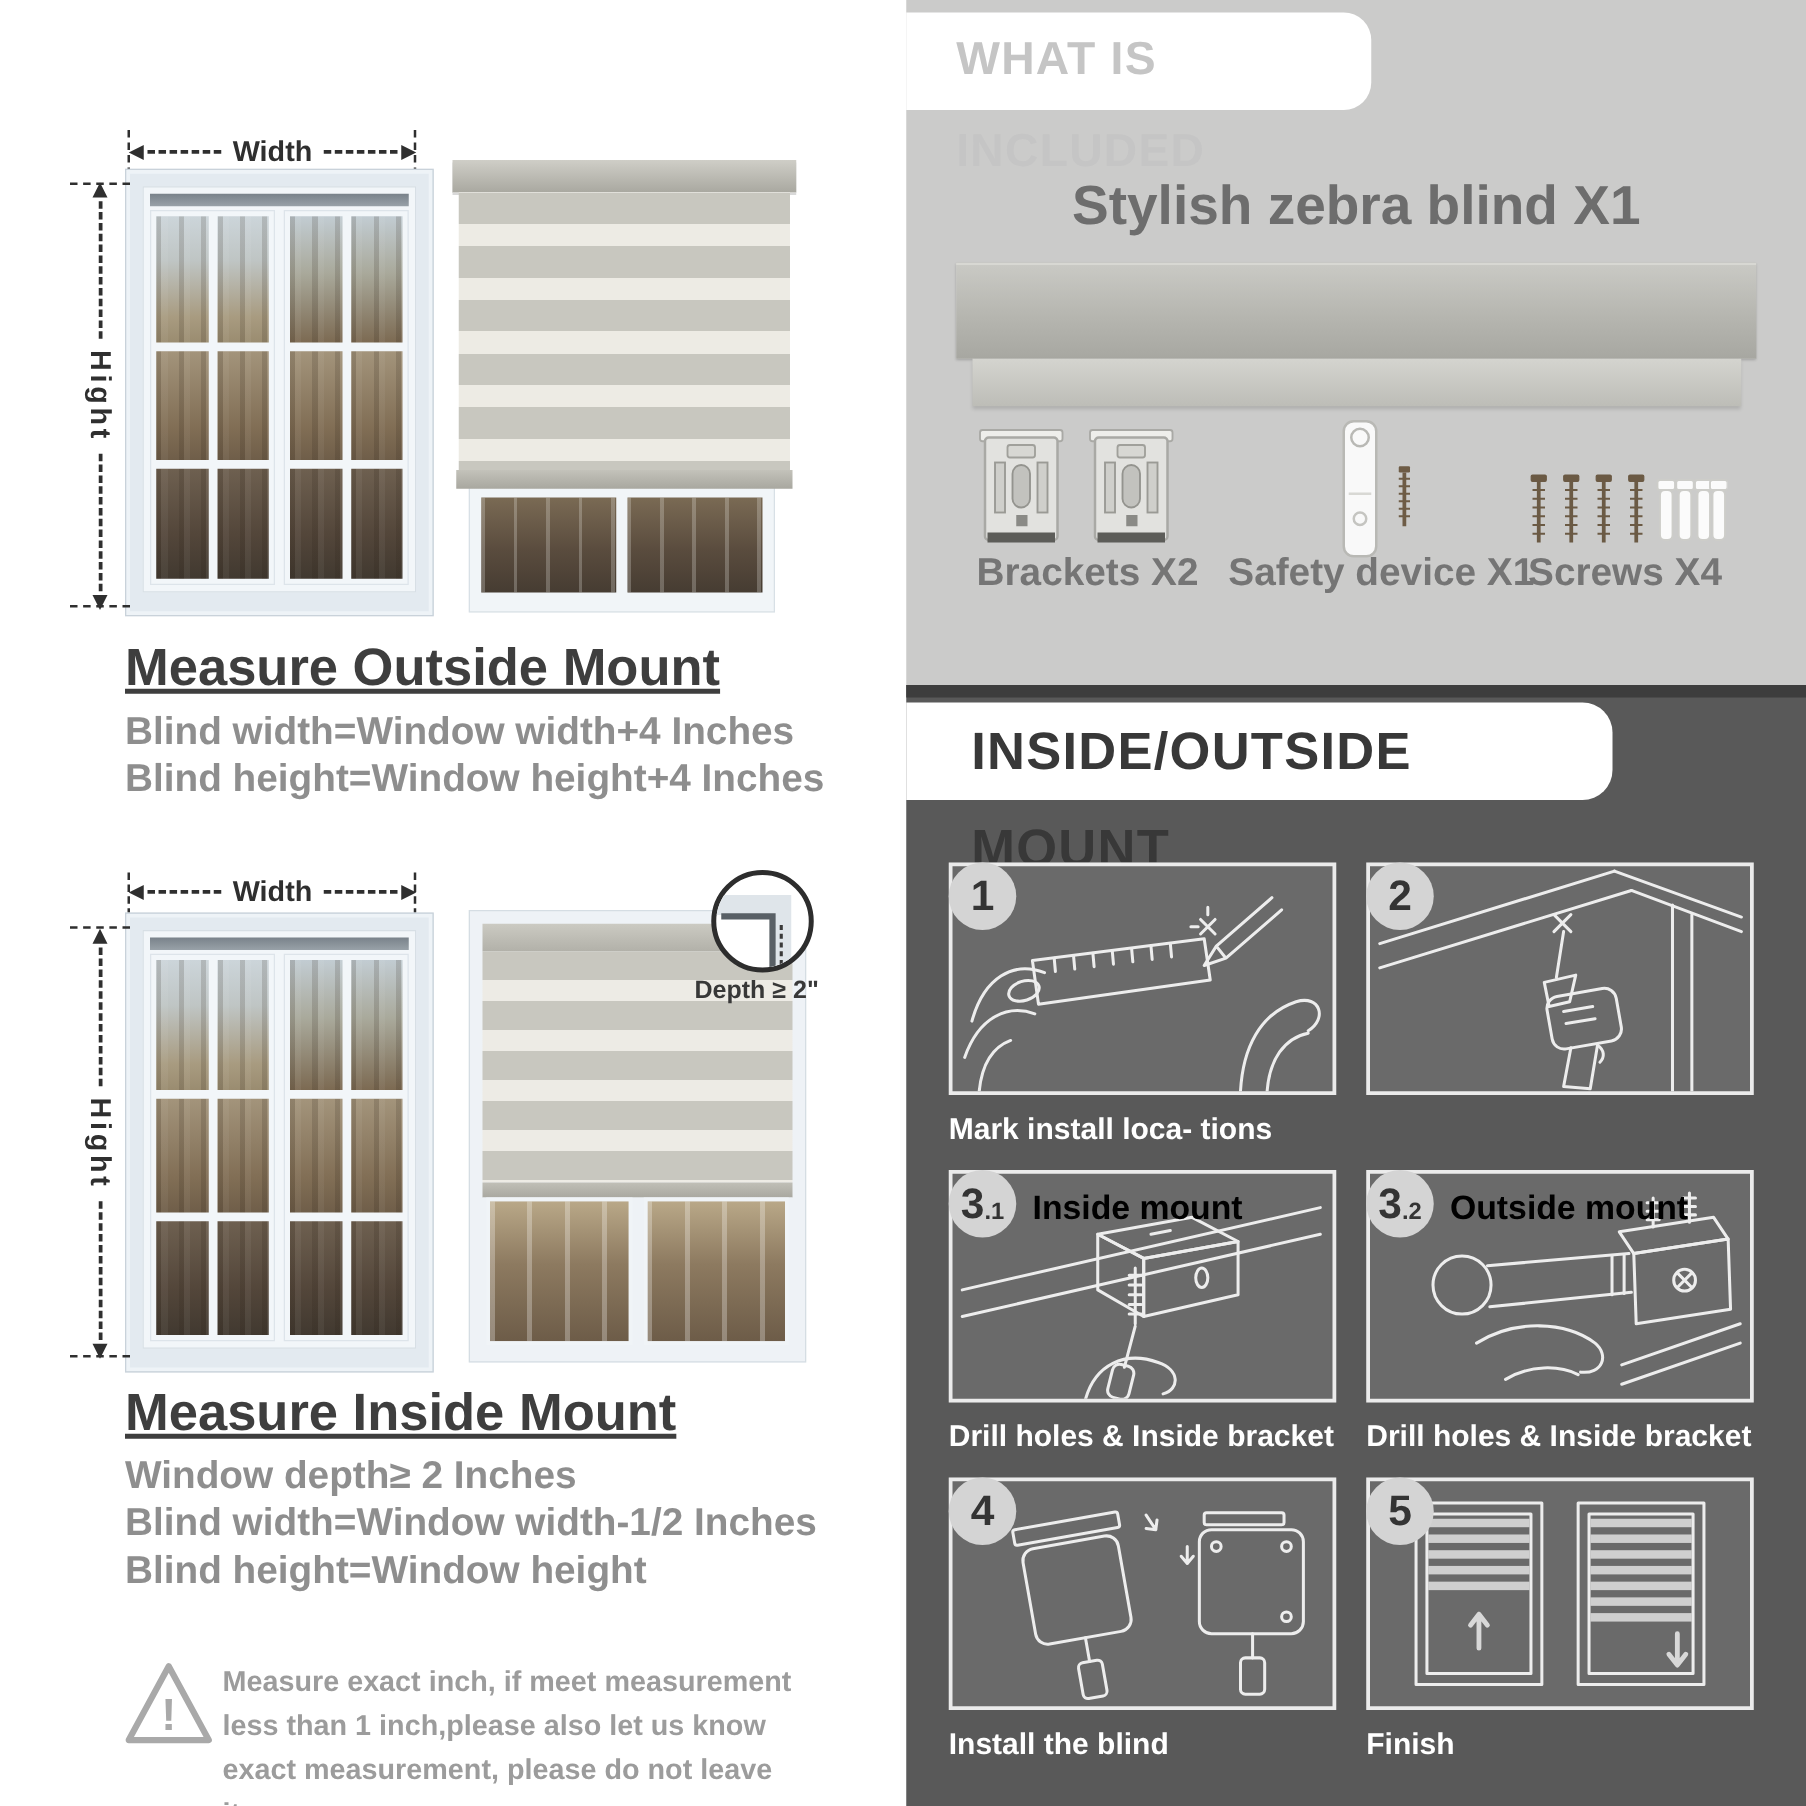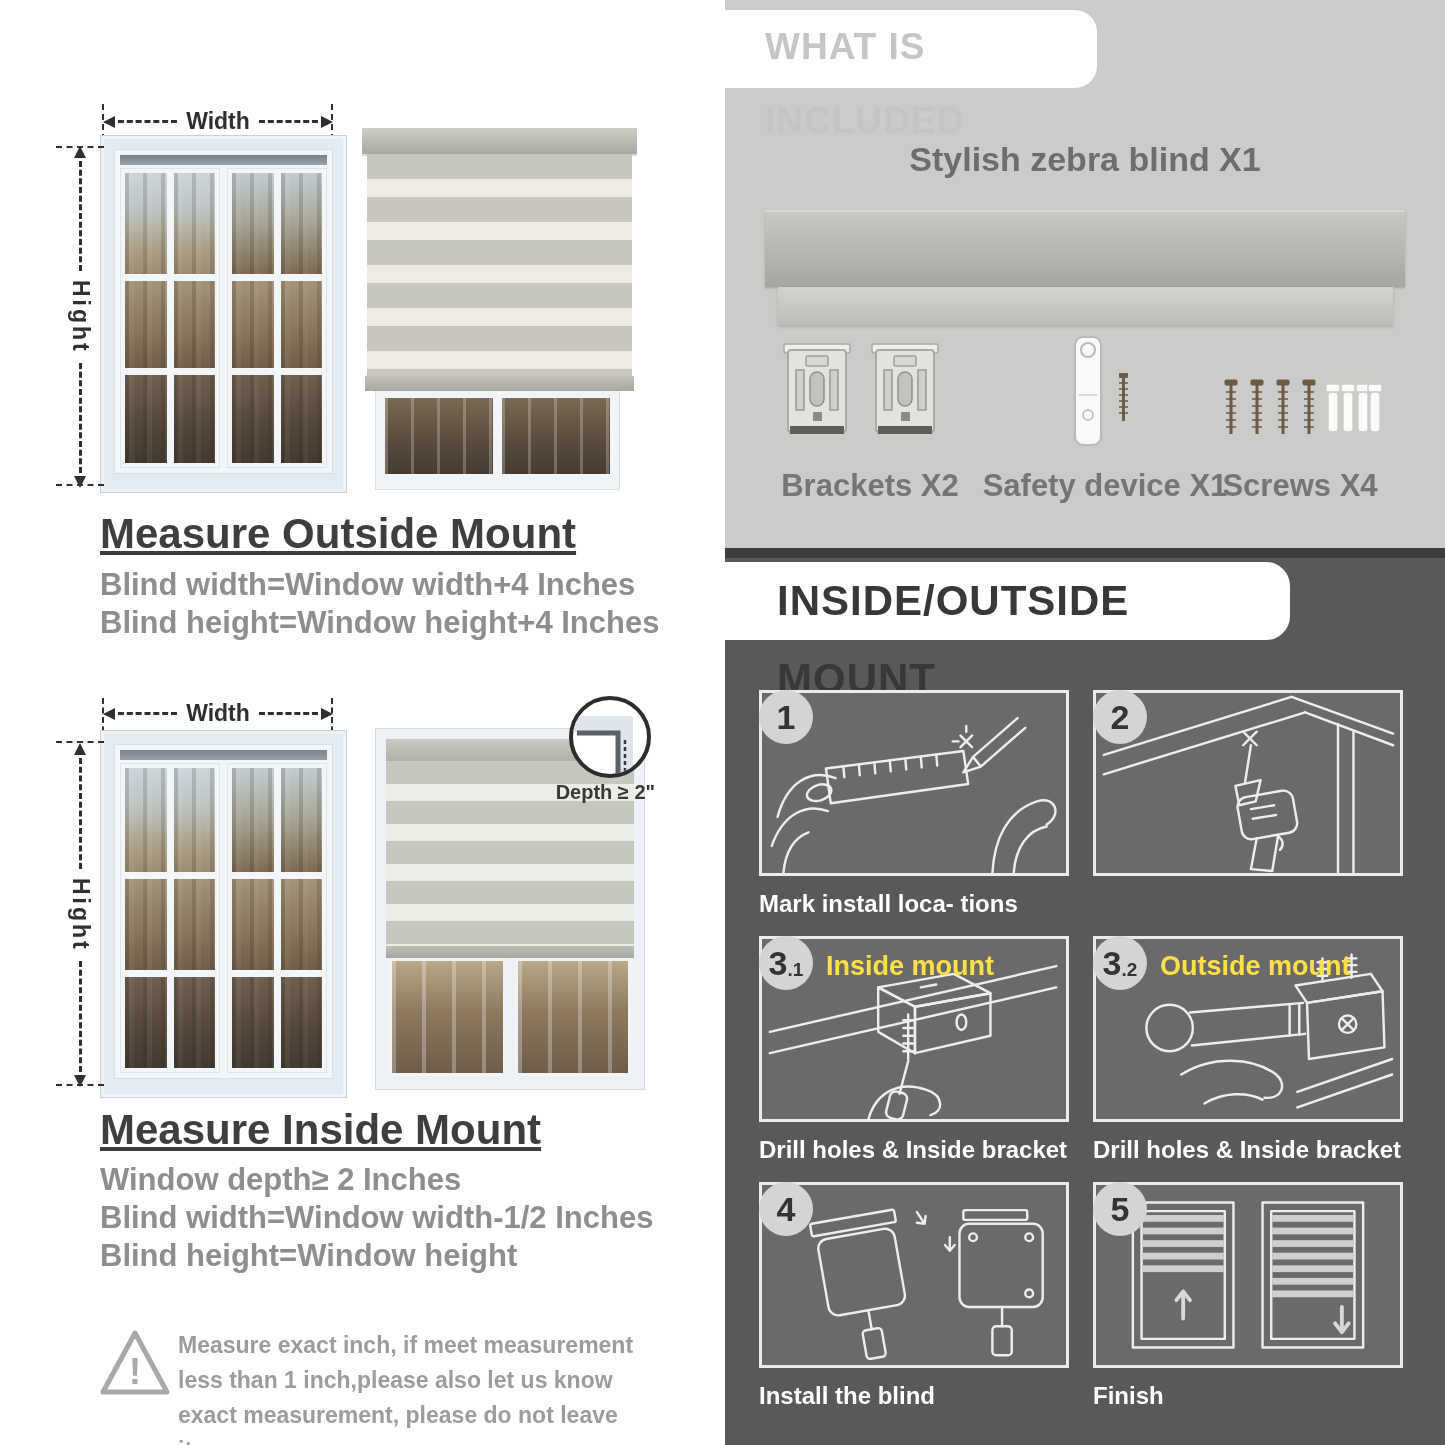--- a/index.html
+++ b/index.html
@@ -71,40 +71,40 @@
   .depth-label { color:#383838; font-size:20px; font-weight:bold; }
 
   .warn-text { color:#9c9c9c; font-size:23px; font-weight:bold; line-height:35px; }
 
   
   .included-panel { left:725px; top:0; width:720px; height:548px; background:#cbcbca; }
   .inc-tab { position:absolute; left:0; top:10px; width:372px; height:78px; background:#ffffff;
     border-radius:0 22px 22px 0; color:#c5c5c5; font-size:37px; font-weight:bold;
     line-height:74px; padding-left:40px; letter-spacing:1px; }
   .inc-product { position:absolute; left:0; top:140px; width:100%; text-align:center;
-    color:#6d6d6d; font-size:34px; font-weight:bold; }
+    color:#6d6d6d; font-size:44px; font-weight:bold; }
   .rail-main { position:absolute; left:40px; top:210px; width:640px; height:77px;
     background:linear-gradient(180deg,#cacac5 0%,#b6b6b0 55%,#a7a7a1 100%); box-shadow:inset 0 2px 0 #d8d8d3, 0 1px 2px rgba(0,0,0,.2); }
   .rail-sub { position:absolute; left:53px; top:287px; width:615px; height:38px;
     background:linear-gradient(180deg,#d4d4cf,#bdbdb7); box-shadow:0 2px 3px rgba(0,0,0,.15); }
-  .inc-label { position:absolute; top:468px; color:#757575; font-size:31px; font-weight:bold; text-align:center; }
+  .inc-label { position:absolute; top:440px; color:#757575; font-size:31px; font-weight:bold; text-align:center; }
 
   .mount-panel { left:725px; top:548px; width:720px; height:897px; background:#595959; }
   .mount-topline { position:absolute; left:0; top:0; width:100%; height:10px; background:#3d3d3d; }
   .mnt-tab { position:absolute; left:0; top:14px; width:565px; height:78px; background:#ffffff;
     border-radius:0 24px 24px 0; color:#383838; font-size:42px; font-weight:bold;
     line-height:78px; padding-left:52px; letter-spacing:1px; }
 
   .step-panel { position:absolute; width:310px; height:186px; background:#6a6a6a; border:3px solid #ebebeb; }
   .step-panel svg { position:absolute; inset:0; width:100%; height:100%; }
   .badge { position:absolute; left:-3px; top:-3px; width:54px; height:54px; border-radius:50%;
     background:#d4d4d4; color:#343434; font-size:34px; font-weight:bold;
     display:flex; align-items:center; justify-content:center; }
   .badge-sub { font-size:19px; margin-top:14px; }
-  .step-title { position:absolute; left:64px; top:12px; color:#fde047; font-size:27px; font-weight:bold; }
+  .step-title { position:absolute; left:64px; top:12px; color:#000000; font-size:27px; font-weight:bold; }
   .step-caption { position:absolute; width:335px; color:#ffffff; font-size:24px; font-weight:bold; white-space:nowrap; }
 </style>
 </head>
 <body>
 
 <div class="page">
 
 
   <div class="abs measure-h" style="left:103px; top:108px; width:230px;">
     <span class="ah-l"></span>

